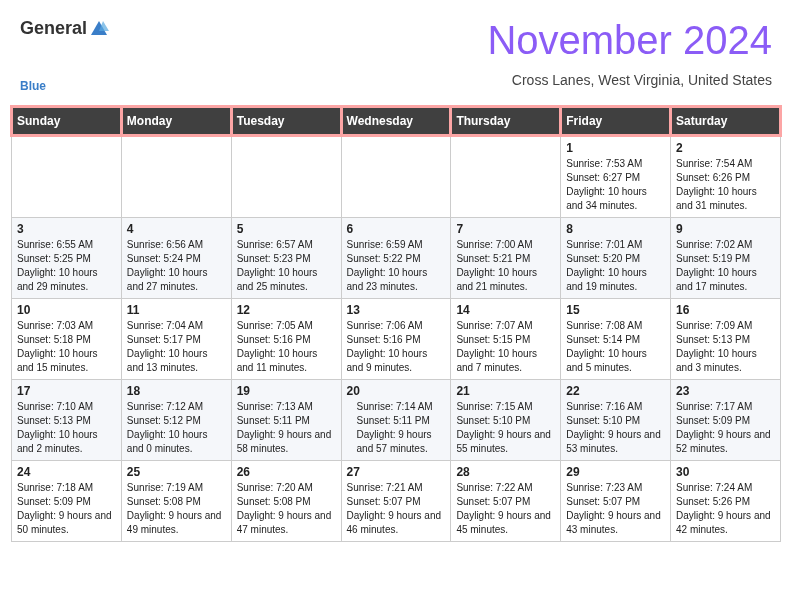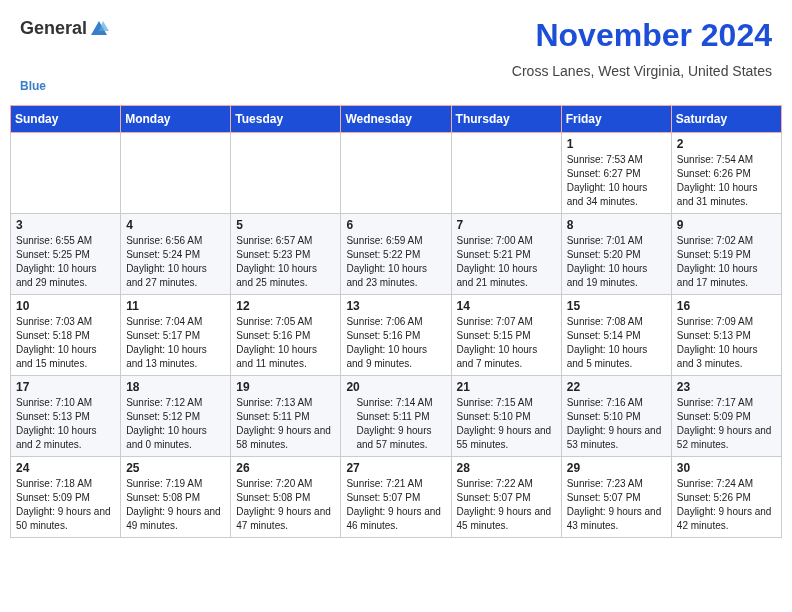--- a/index.html
+++ b/index.html
@@ -38,43 +38,43 @@
     }
     .logo-icon {
       width: 20px;
       height: 20px;
       margin-left: 2px;
     }
     .title-area {
       text-align: right;
     }
     .month-title {
-      font-size: 32px;
-      font-weight: bold;
-      color: #1d4ed8;
+      font-size: 40px;
+      font-weight: normal;
+      color: #8b5cf6;
       line-height: 1.1;
     }
     .location {
       font-size: 14px;
       color: #444;
       margin-top: 10px;
     }
     .calendar {
       width: 100%;
       border-collapse: collapse;
       margin-top: 8px;
     }
     .calendar th {
-      background-color: #1d4ed8;
+      background-color: #404040;
       color: #fff;
       font-size: 12px;
       font-weight: bold;
       padding: 6px 4px;
       text-align: left;
-      border: 1px solid #fca5a5;
+      border: 3px solid #fca5a5;
     }
     .calendar td {
       border: 1px solid #ccc;
       vertical-align: top;
       padding: 4px 5px;
       font-size: 10.5px;
       color: #222;
       width: 14.28%;
       min-height: 80px;
       height: 80px;

